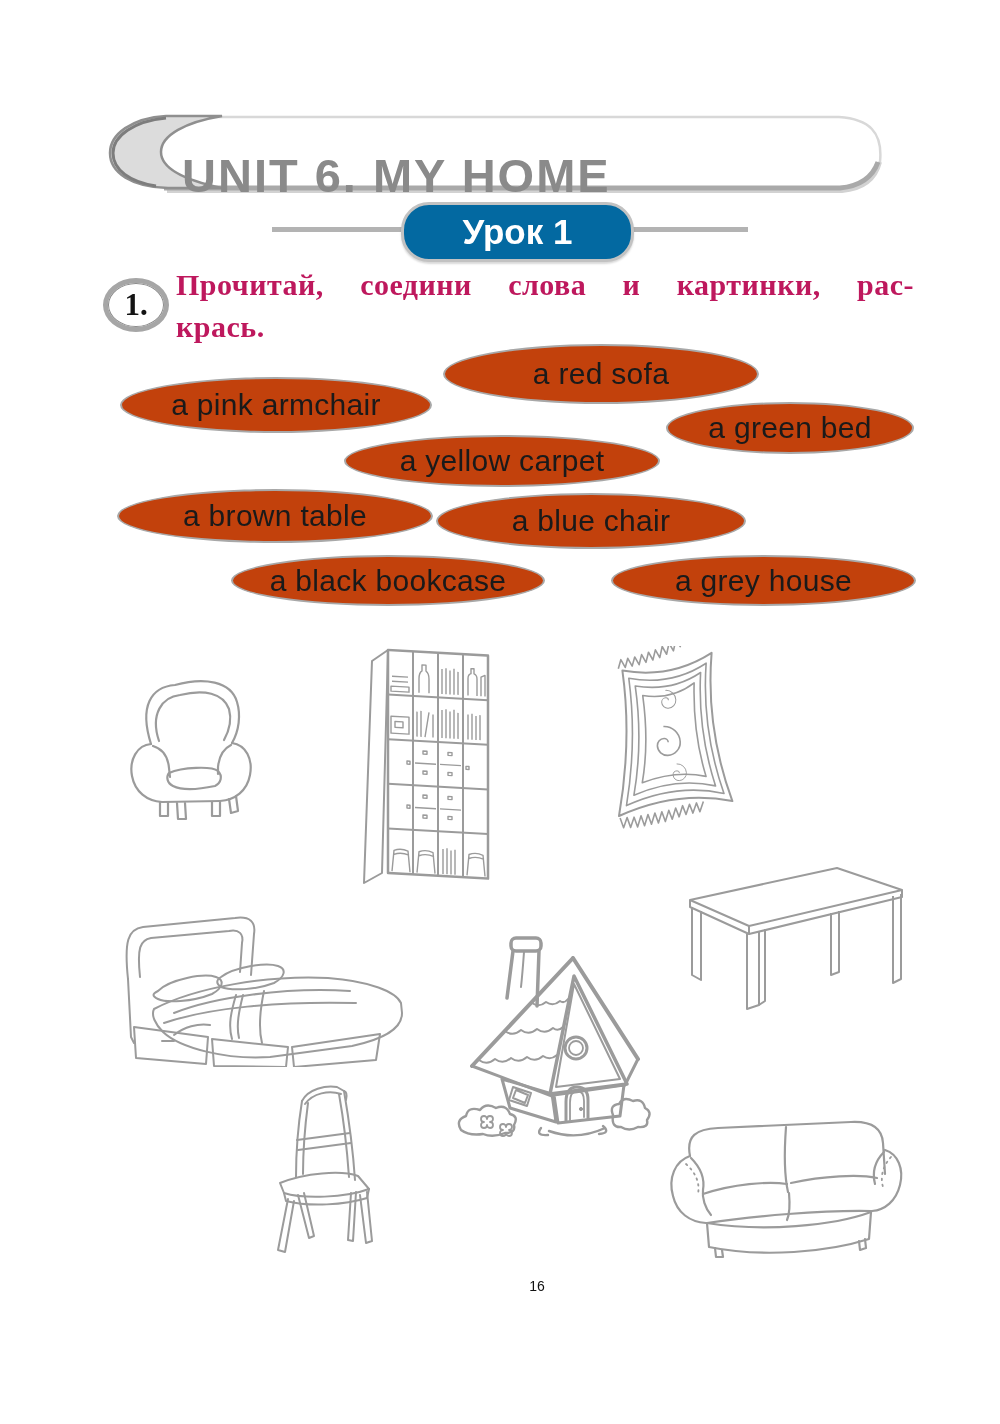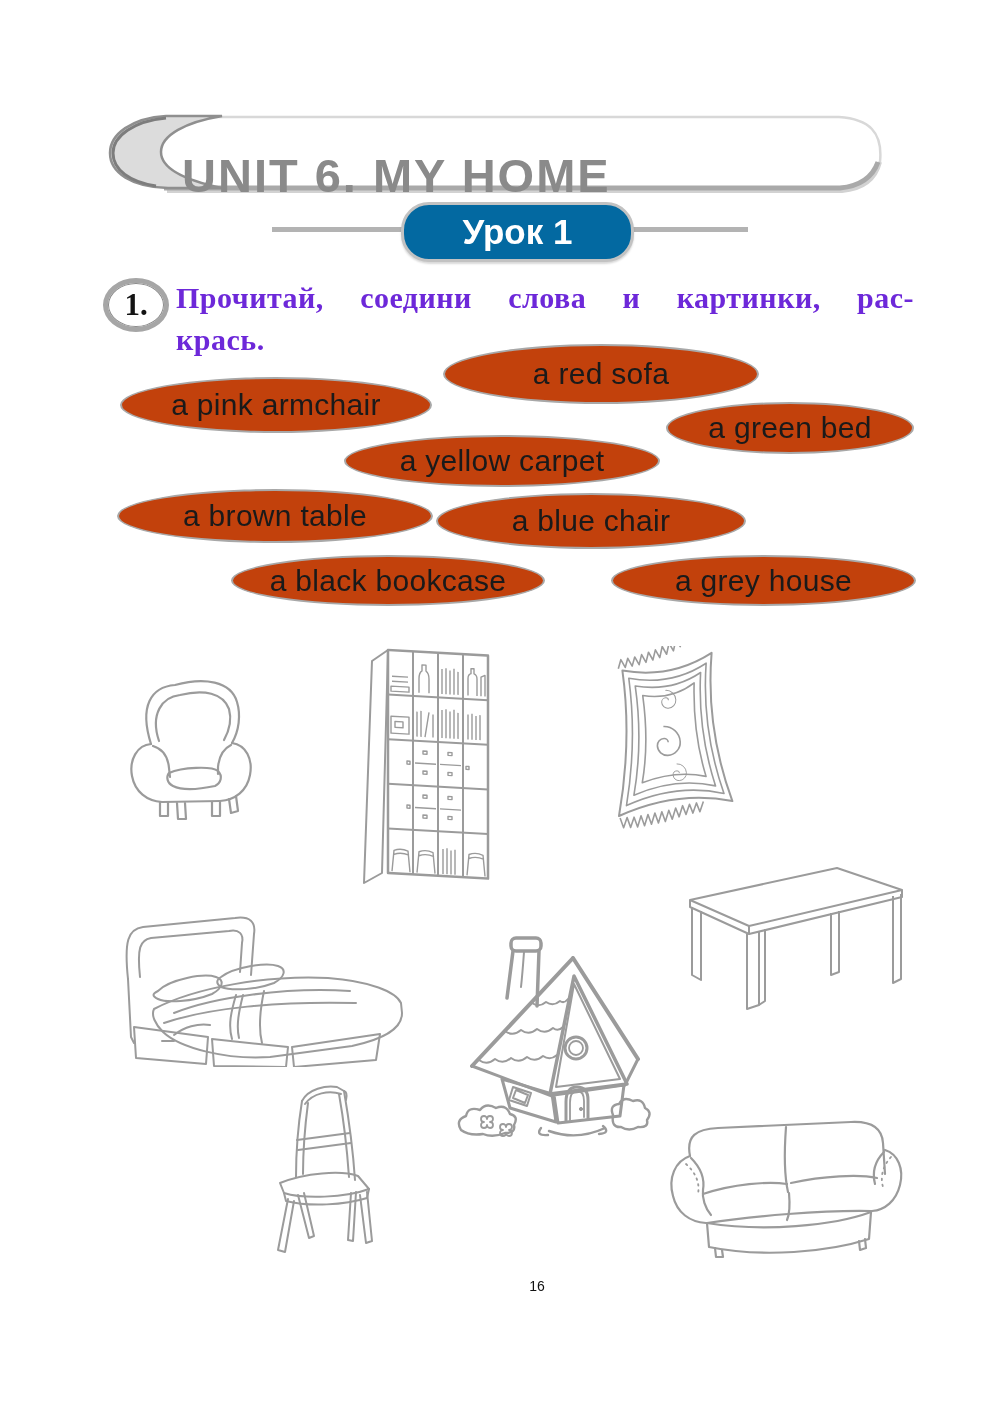--- a/index.html
+++ b/index.html
@@ -14,22 +14,22 @@
   #lesson-badge{position:absolute;left:401px;top:202px;width:227px;height:54px;background:#0369a1;
                 border:3px solid #c2c2c2;border-radius:28px;display:flex;align-items:center;
                 justify-content:center;color:#ffffff;font-size:35px;font-weight:bold;
                 box-shadow:0 2px 2px rgba(0,0,0,.15);}
 
   
   #ex-circle{position:absolute;left:103px;top:278px;width:56px;height:44px;border:5px solid #a6a6a6;
              border-radius:50%;display:flex;align-items:center;justify-content:center;
              font-family:"Liberation Serif",serif;font-weight:bold;font-size:31px;color:#141414;
              box-shadow:inset 0 0 0 1px #8b8b8b;}
-  #instruction{position:absolute;left:176px;top:277px;width:738px;
-               font-family:"Liberation Serif",serif;font-weight:bold;color:#6d28d9;
+  #instruction{position:absolute;left:176px;top:264px;width:738px;
+               font-family:"Liberation Serif",serif;font-weight:bold;color:#be185d;
                font-size:30px;line-height:42px;}
   #instruction .l1{text-align:justify;text-align-last:justify;letter-spacing:.5px;}
   #instruction .l2{text-align:left;letter-spacing:.5px;}
 
   
   .bubble{position:absolute;border:2.5px solid #a8a8a8;border-radius:50%;
           display:flex;align-items:center;justify-content:center;background:#c2410c;}
   .bubble span{font-size:30px;color:#1a1a1a;letter-spacing:.3px;white-space:nowrap;}
 
   

